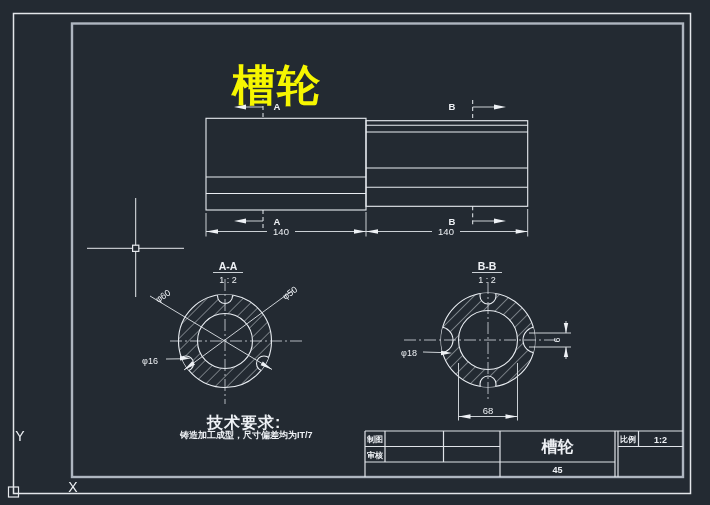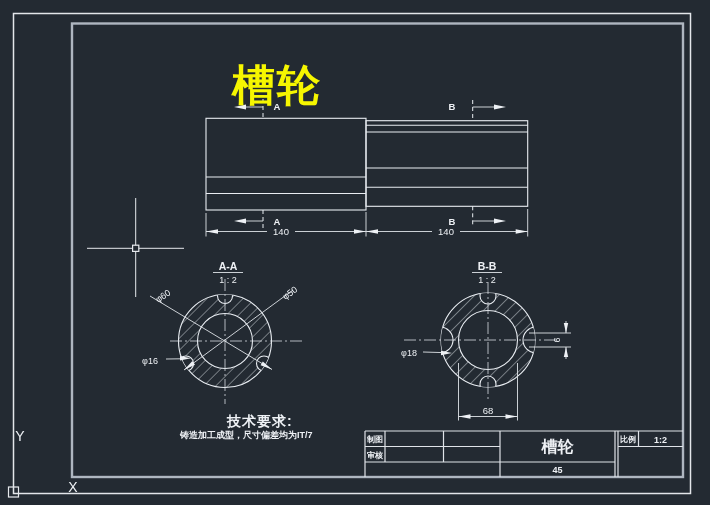--- a/index.html
+++ b/index.html
@@ -3,21 +3,21 @@
 <meta charset="utf-8">
 <style>
   html,body{margin:0;padding:0;background:#1b2128;}
   #stage{
     position:relative;width:710px;height:505px;background:#232a32;overflow:hidden;
     font-family:"Liberation Sans","DejaVu Sans",sans-serif;
   }
   #stage svg{position:absolute;left:0;top:0;}
   .cjk{position:absolute;color:#eef1f5;white-space:nowrap;}
   #bigTitle{left:232px;top:64px;font-size:43px;font-weight:bold;color:#f6f600;letter-spacing:2px;line-height:1;}
-  #techHead{left:227px;top:413px;font-size:14px;font-weight:bold;letter-spacing:1px;}
+  #techHead{left:207px;top:413px;font-size:16px;font-weight:bold;letter-spacing:1px;}
   #techLine{left:180px;top:429px;font-size:9px;font-weight:bold;}
   svg text{fill:#eef1f5;font-family:"Liberation Sans","DejaVu Sans",sans-serif;}
   .geo{stroke:#e9edf2;stroke-width:1.1;fill:none;}
   .thin{stroke:#dfe3e8;stroke-width:0.9;fill:none;}
   .cl{stroke:#d7dce2;stroke-width:0.8;fill:none;stroke-dasharray:12 3 2 3;}
   .cut{stroke:#e9edf2;stroke-width:1;fill:none;stroke-dasharray:4 3;}
   .arr{fill:#eef1f5;stroke:none;}
   .dimtext{font-size:9.5px;}
   .lbl{font-size:9.5px;font-weight:bold;}
 </style>

